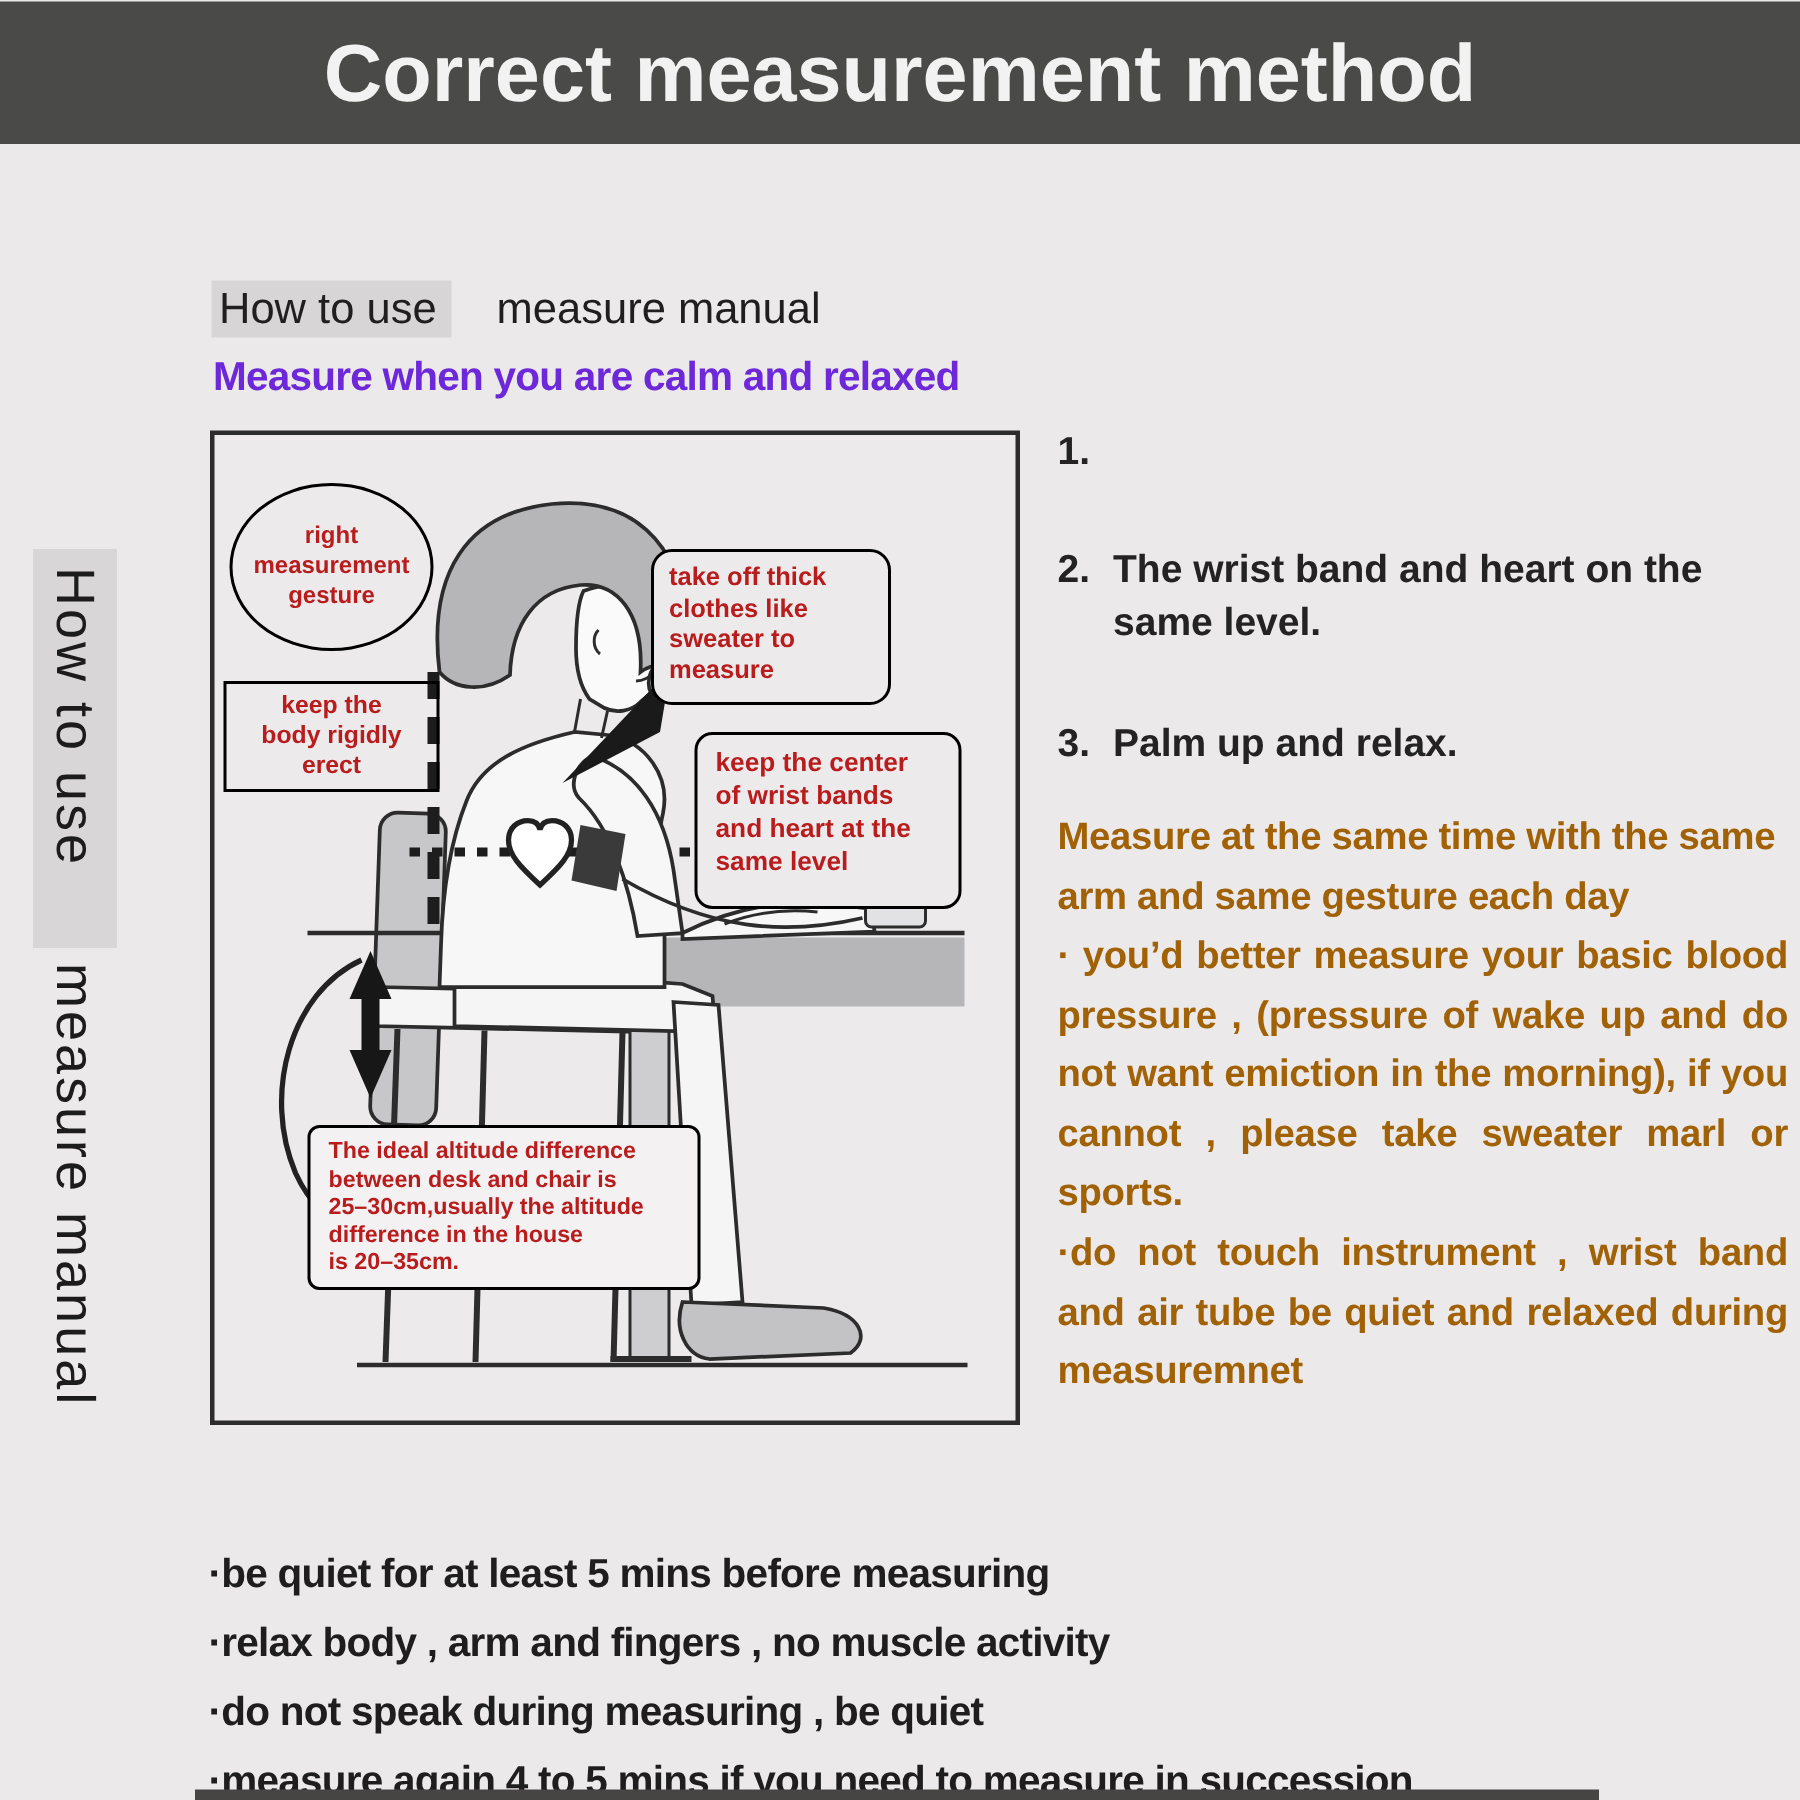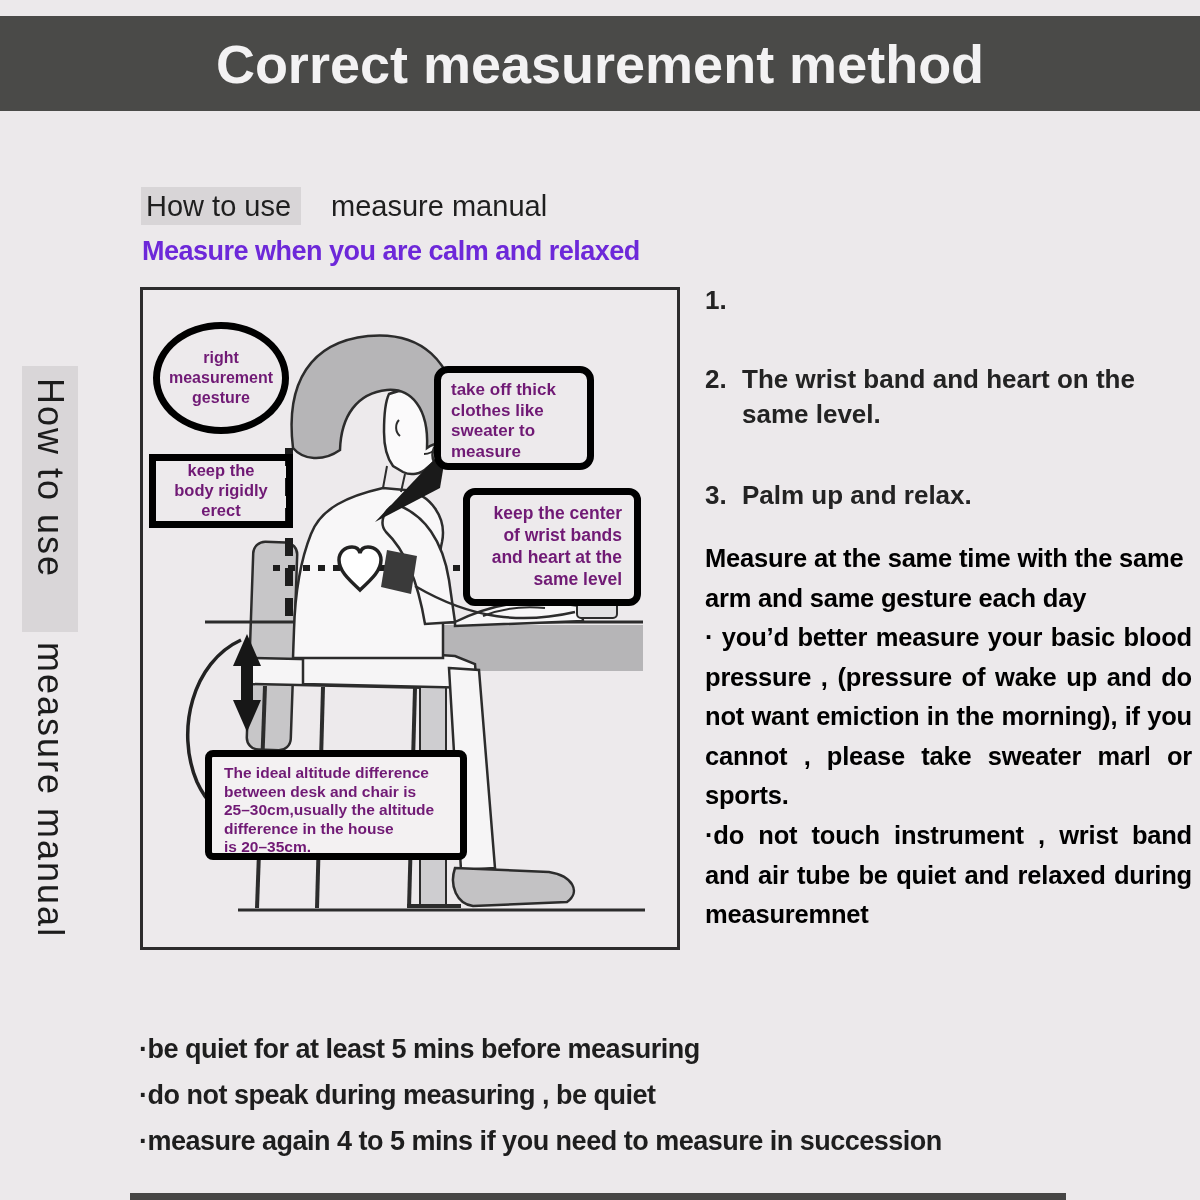--- a/index.html
+++ b/index.html
@@ -2,21 +2,21 @@
 <html><head>
 <meta charset="utf-8">
 <style>
   html,body{margin:0;padding:0;}
   .page{
     position:relative;width:1200px;height:1200px;overflow:hidden;
     background:#ece9eb;font-family:"Liberation Sans",sans-serif;color:#232323;
   }
   
   .banner{
-    position:absolute;left:0;top:16px;width:1200px;height:95px;background:#4a4a48;
+    position:absolute;left:0;top:1px;width:1200px;height:95px;background:#4a4a48;
     display:flex;align-items:center;justify-content:center;
   }
   .banner h1{
     margin:0;font-size:54px;font-weight:700;color:#f3f2f3;letter-spacing:0;
   }
   
   .vlabel{position:absolute;writing-mode:vertical-rl;font-size:36px;font-weight:400;color:#1c1c1c;letter-spacing:2px;}
   .vlabel-1{left:22px;top:366px;background:#d9d6d8;padding:12px 7px 54px 7px;}
   .vlabel-2{left:29px;top:642px;}
   
@@ -24,43 +24,43 @@
   .intro-title .hl{background:#d8d5d7;padding:3px 10px 3px 5px;}
   .intro-title .rest{margin-left:30px;}
   .intro-sub{position:absolute;left:142px;top:236px;font-size:27px;font-weight:700;color:#6d28d9;letter-spacing:-0.5px;white-space:nowrap;}
   
   .diagram{
     position:absolute;left:140px;top:287px;width:540px;height:663px;
     border:3px solid #2d2c2d;box-sizing:border-box;background:#edeaec;
   }
   .diagram svg{position:absolute;left:0;top:0;}
   .callout{
-    position:absolute;border:7px solid #000000;box-sizing:border-box;
-    font-weight:700;color:#701a75;white-space:pre-line;
+    position:absolute;border:2px solid #000000;box-sizing:border-box;
+    font-weight:700;color:#b91c1c;white-space:pre-line;
   }
   .co-gesture{left:10px;top:32px;width:136px;height:112px;border-radius:50%;
     display:flex;align-items:center;justify-content:center;text-align:center;
     font-size:16px;line-height:1.25;}
   .co-clothes{left:291px;top:76px;width:160px;height:104px;border-radius:14px;
     background:#edeaec;padding:7px 10px;font-size:17px;line-height:1.22;}
   .co-body{left:6px;top:164px;width:144px;height:74px;border-radius:0;
     display:flex;align-items:center;justify-content:center;text-align:center;
     font-size:16.5px;line-height:1.2;}
   .co-wrist{left:320px;top:198px;width:178px;height:118px;border-radius:12px;
-    background:#edeaec;padding:8px 12px;font-size:17.5px;line-height:1.25;text-align:right;}
+    background:#edeaec;padding:8px 12px;font-size:17.5px;line-height:1.25;}
   .co-altitude{left:62px;top:460px;width:262px;height:110px;border-radius:8px;
     background:#f3f1f2;padding:7px 12px;font-size:15.5px;line-height:1.2;}
   
   .rightcol{position:absolute;left:705px;top:283px;width:487px;}
   .step{display:flex;font-size:26px;font-weight:700;color:#232323;line-height:1.35;}
   .step .num{width:37px;flex:none;}
   .s1{margin-bottom:44px;}
   .s2{margin-bottom:46px;}
   .s3{margin-bottom:26px;}
-  .notes p{margin:0;font-size:25.5px;font-weight:700;color:#000000;line-height:1.55;letter-spacing:-0.2px;}
+  .notes p{margin:0;font-size:25.5px;font-weight:700;color:#a16207;line-height:1.55;letter-spacing:-0.2px;}
   .notes p.just{text-align:justify;}
   
   .footer-bullets{position:absolute;left:139px;top:1026px;width:960px;}
   .footer-bullets div{font-size:27px;font-weight:700;color:#1e1e1e;line-height:46px;letter-spacing:-0.5px;white-space:nowrap;}
   
   .bottom-bar{position:absolute;left:130px;bottom:0;width:936px;height:7px;background:#464544;}
 </style>
 </head>
 <body>
 
@@ -177,18 +177,19 @@
     </div>
     <div class="notes">
       <p>Measure at the same time with the same arm and same gesture each day</p>
       <p class="just">· you’d better measure your basic blood pressure , (pressure of wake up and do not want emiction in the morning), if you cannot , please take sweater marl or sports.</p>
       <p class="just">·do not touch instrument , wrist band and air tube be quiet and relaxed during measuremnet</p>
     </div>
   </div>
 
   <div class="footer-bullets">
     <div>·be quiet for at least 5 mins before measuring</div>
+    <div>·relax body , arm and fingers , no muscle activity</div>
     <div>·do not speak during measuring , be quiet</div>
     <div>·measure again 4 to 5 mins if you need to measure in succession</div>
   </div>
 
   <div class="bottom-bar"></div>
 </div>
 
 </body></html>

